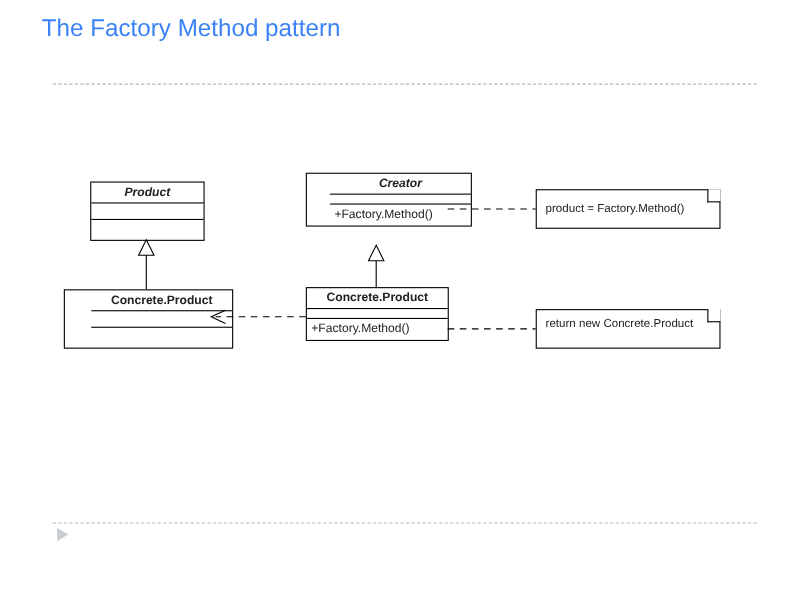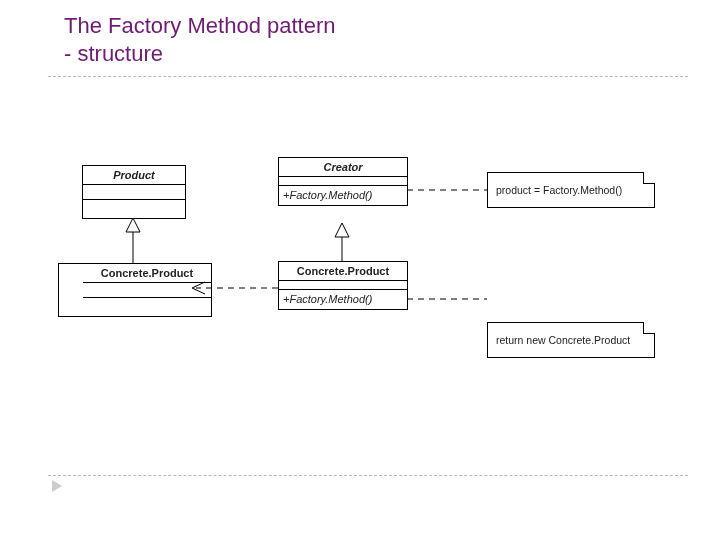--- a/index.html
+++ b/index.html
@@ -6,23 +6,23 @@
     margin: 0;
     padding: 0;
     width: 720px;
     height: 540px;
     font-family: Arial, Helvetica, sans-serif;
     background: #fff;
     position: relative;
   }
   .title {
     font-size: 22px;
-    color: #701a75;
+    color: #3b82f6;
     font-weight: 400;
-    padding: 12px 0 0 64px;
+    padding: 12px 0 0 38px;
     line-height: 1.25;
   }
   .dash-sep {
     position: absolute;
     left: 48px;
     right: 32px;
     border-top: 1px dashed #b8b8b8;
   }
   .sep-top { top: 76px; }
   .sep-bot { top: 475px; }
@@ -46,21 +46,20 @@
     white-space: nowrap;
   }
   .uml .attrs {
     min-height: 14px;
     border-bottom: 1px solid #000;
   }
   .uml .ops {
     min-height: 14px;
     padding: 2px 4px;
     line-height: 1.35;
-    font-style: italic;
   }
   .italic { font-style: italic; font-weight: bold; }
   .bold { font-weight: bold; }
 
   .note {
     position: absolute;
     border: 1px solid #000;
     background: #fff;
     font-size: 10.5px;
     color: #222;
@@ -104,63 +103,62 @@
     left: 0; top: 0;
     width: 720px; height: 540px;
     overflow: visible;
   }
 </style>
 </head>
 <body>
 
 <div class="title">
   <span>The Factory Method pattern</span><br>
-  <span>- structure</span>
 </div>
 
 <div class="dash-sep sep-top"></div>
 <div class="dash-sep sep-bot"></div>
 <div class="footer-arrow"></div>
 
 <div class="canvas">
 
   <div class="uml" style="left:82px; top:165px; width:102px;">
     <div class="name italic">Product</div>
     <div class="attrs"></div>
     <div class="ops"></div>
   </div>
 
   <div class="uml" style="left:58px; top:263px; width:128px;padding-left:24px;">
     <div class="name bold">Concrete.Product</div>
     <div class="attrs"></div>
     <div class="ops"></div>
   </div>
 
-  <div class="uml" style="left:278px; top:157px; width:128px;">
+  <div class="uml" style="left:278px; top:157px; width:128px;padding-left:21px;">
     <div class="name italic">Creator</div>
     <div class="attrs" style="min-height:8px;"></div>
     <div class="ops">
       <div>+Factory.Method()</div>
     </div>
   </div>
 
   <div class="uml" style="left:278px; top:261px; width:128px;">
     <div class="name bold">Concrete.Product</div>
     <div class="attrs" style="min-height:8px;"></div>
     <div class="ops">
       <div>+Factory.Method()</div>
     </div>
   </div>
 
   <div class="note" style="left:487px; top:172px; width:168px; height:36px; display:flex; align-items:center;">
     <span>product = Factory.Method()</span>
     <div class="fold"></div>
   </div>
 
-  <div class="note" style="left:487px; top:281px; width:168px; height:36px; display:flex; align-items:center;margin-top:41px;">
+  <div class="note" style="left:487px; top:281px; width:168px; height:36px; display:flex; ">
     <span>return new Concrete.Product</span>
     <div class="fold"></div>
   </div>
 
   <svg class="lines">
 
     <polygon points="133,218 126,232 140,232" fill="#fff" stroke="#000" stroke-width="1"></polygon>
     <line x1="133" y1="232" x2="133" y2="263" stroke="#000" stroke-width="1"></line>
 
     <polygon points="342,223 335,237 349,237" fill="#fff" stroke="#000" stroke-width="1"></polygon>

